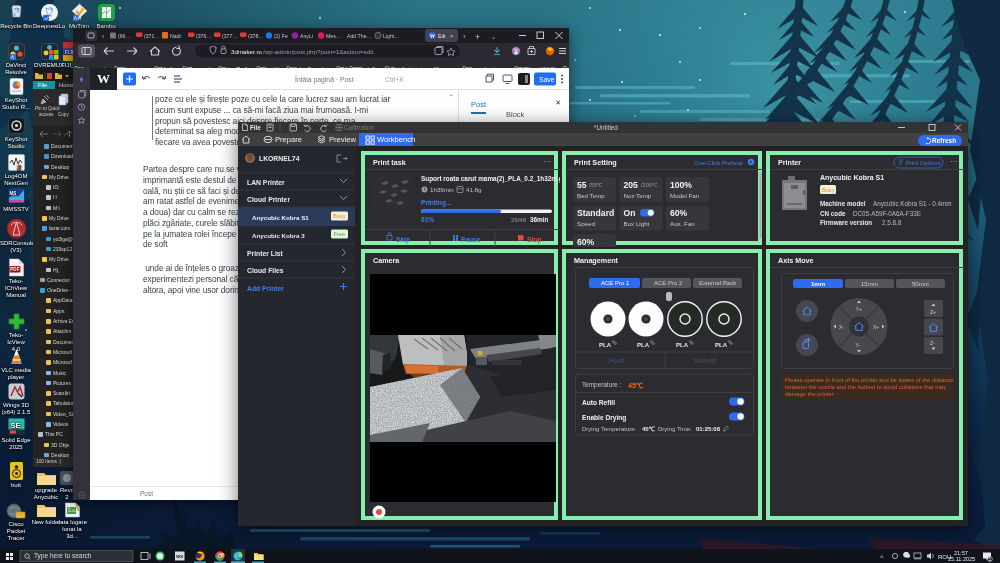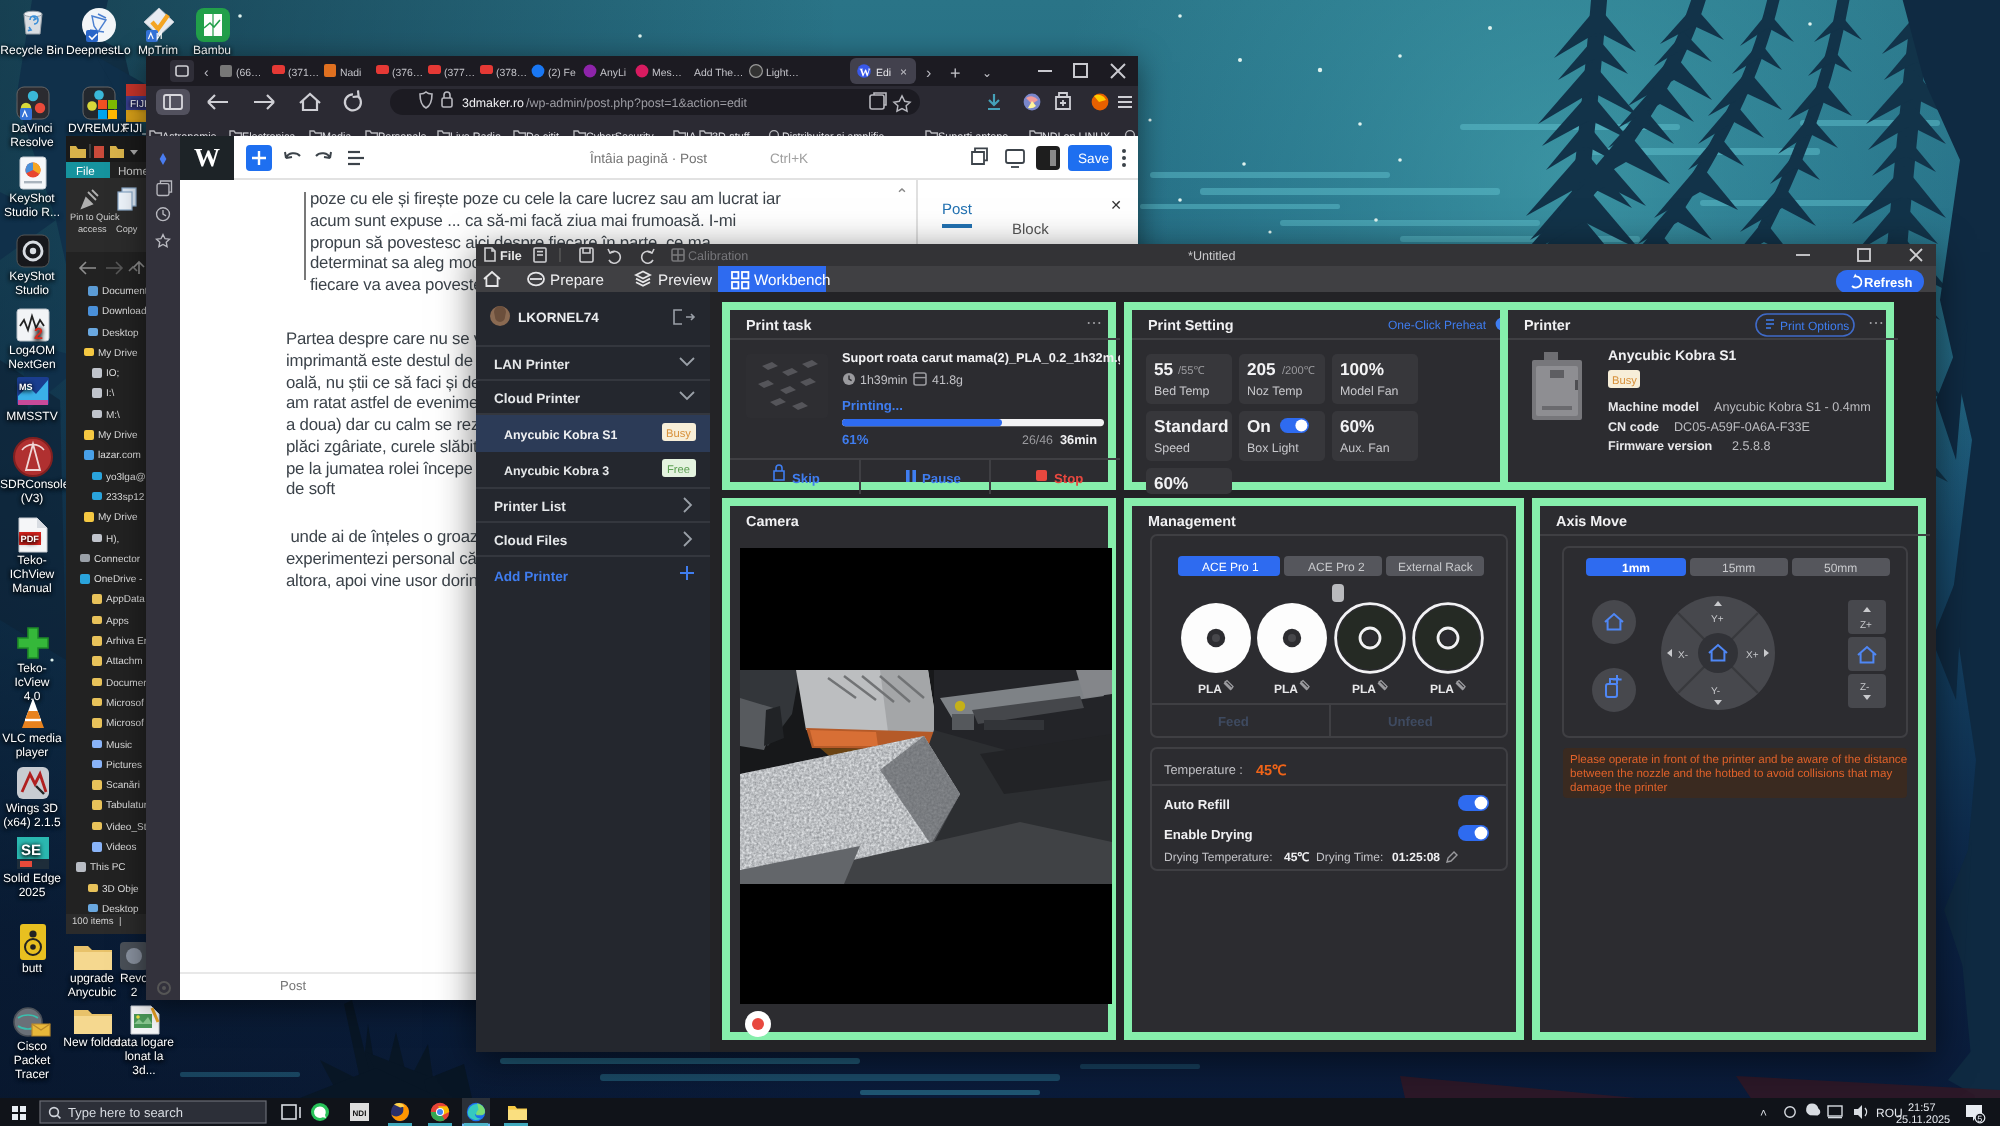--- a/index.html
+++ b/index.html
@@ -817,21 +817,21 @@
           <text x="57.5" y="71" font-size="6.2" fill="#c8c8cc">Box Light</text>
           <rect x="100" y="50.5" width="43" height="25" rx="2.5" fill="#37373b"></rect>
           <text x="104" y="61" font-size="8.6" font-weight="bold" fill="#f2f2f4">60%</text>
           <text x="104" y="71" font-size="6.2" fill="#c8c8cc">Aux. Fan</text>
           <rect x="7" y="79" width="43" height="13" rx="2.5" fill="#37373b"></rect>
           <text x="11" y="89.5" font-size="8.6" font-weight="bold" fill="#f2f2f4">60%</text>
         </g>
         <rect x="193.5" y="17" width="2" height="66" rx="1" fill="#a9a9ad"></rect>
       </svg>
     </div>
-    <div class="panel" id="p-printer" style="left:512px;top:29px;width:197px;height:94px;">
+    <div class="panel" id="p-printer" style="left:528px;top:29px;width:197px;height:94px;">
       <svg width="195" height="92" viewBox="0 0 195 92">
         <line x1="0" y1="14.5" x2="195" y2="14.5" stroke="#3f3f43" stroke-width="1"></line>
         <text x="8" y="10" font-size="7.2" font-weight="bold" fill="#f0f0f2" font-family="Liberation Sans">Printer</text>
         <rect x="124" y="2" width="49" height="11" rx="5.5" fill="none" stroke="#3f6ac8" stroke-width="0.8"></rect>
         <path d="M129,5 h4 m-4,2 h4 m-4,2 h2.5" stroke="#3f7df0" stroke-width="0.7"></path>
         <text x="136" y="9.8" font-size="6" fill="#3f7df0" font-family="Liberation Sans">Print Options</text>
         <text x="180" y="9" font-size="8" fill="#9a9a9e" font-family="Liberation Sans">⋯</text>
         <g>
           <rect x="18" y="21" width="7" height="5" fill="#6e6e72"></rect>
           <rect x="12" y="25" width="25" height="30" rx="1" fill="#77777b"></rect>

